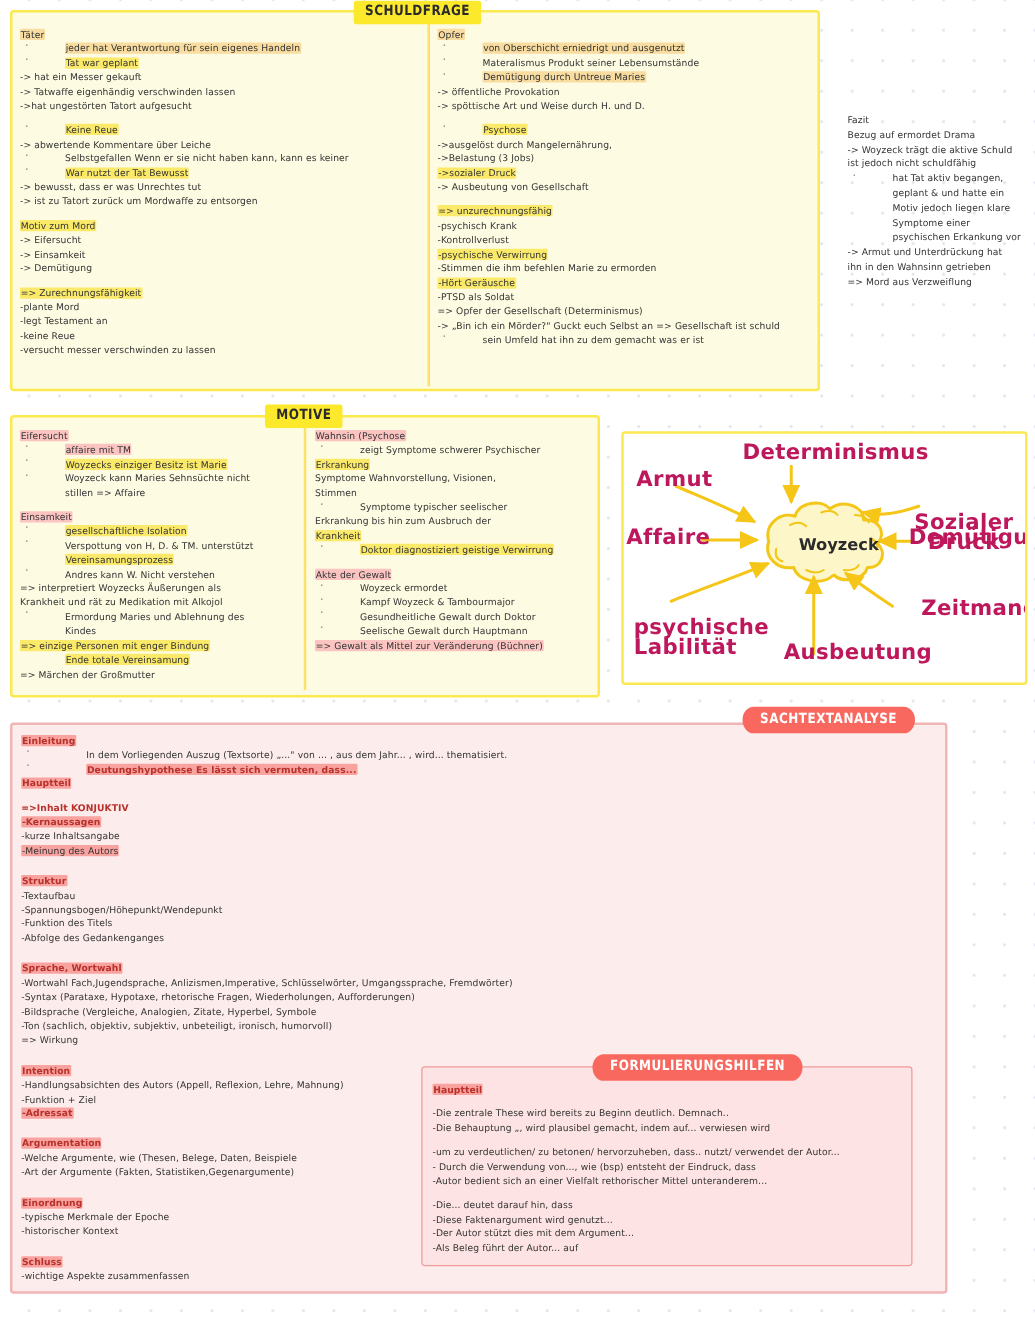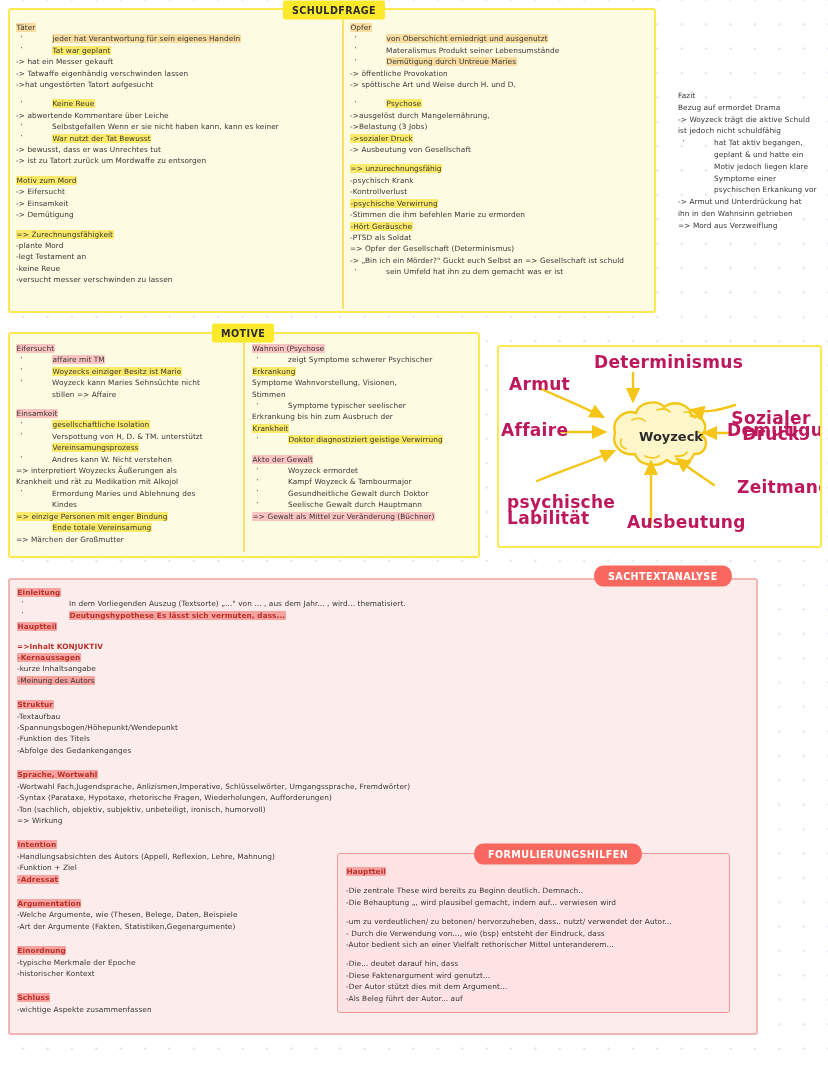--- a/index.html
+++ b/index.html
@@ -303,20 +303,21 @@
   <div class="ln"><span class="hp tredb">Struktur</span></div>
   <div class="ln"><span>-Textaufbau</span></div>
   <div class="ln"><span>-Spannungsbogen/Höhepunkt/Wendepunkt</span></div>
   <div class="ln"><span>-Funktion des Titels</span></div>
   <div class="ln"><span>-Abfolge des Gedankenganges</span></div>
   <div class="sp"></div>
   <div class="sp-s"></div>
   <div class="ln"><span class="hp tredb">Sprache, Wortwahl</span></div>
   <div class="ln"><span>-Wortwahl Fach,Jugendsprache, Anlizismen,Imperative, Schlüsselwörter, Umgangssprache, Fremdwörter)</span></div>
   <div class="ln"><span>-Syntax (Parataxe, Hypotaxe, rhetorische Fragen, Wiederholungen, Aufforderungen)</span></div>
+  <div class="ln"><span>-Bildsprache  (Vergleiche, Analogien, Zitate, Hyperbel, Symbole</span></div>
   <div class="ln"><span>-Ton (sachlich, objektiv, subjektiv, unbeteiligt, ironisch, humorvoll)</span></div>
   <div class="ln"><span>=&gt; Wirkung</span></div>
   <div class="sp"></div>
   <div class="sp-s"></div>
   <div class="ln"><span class="hp tredb">Intention</span></div>
   <div class="ln"><span>-Handlungsabsichten des Autors (Appell, Reflexion, Lehre, Mahnung)</span></div>
   <div class="ln"><span>-Funktion + Ziel</span></div>
   <div class="ln"><span class="hp tredb">-Adressat</span></div>
   <div class="sp"></div>
   <div class="sp-s"></div>

